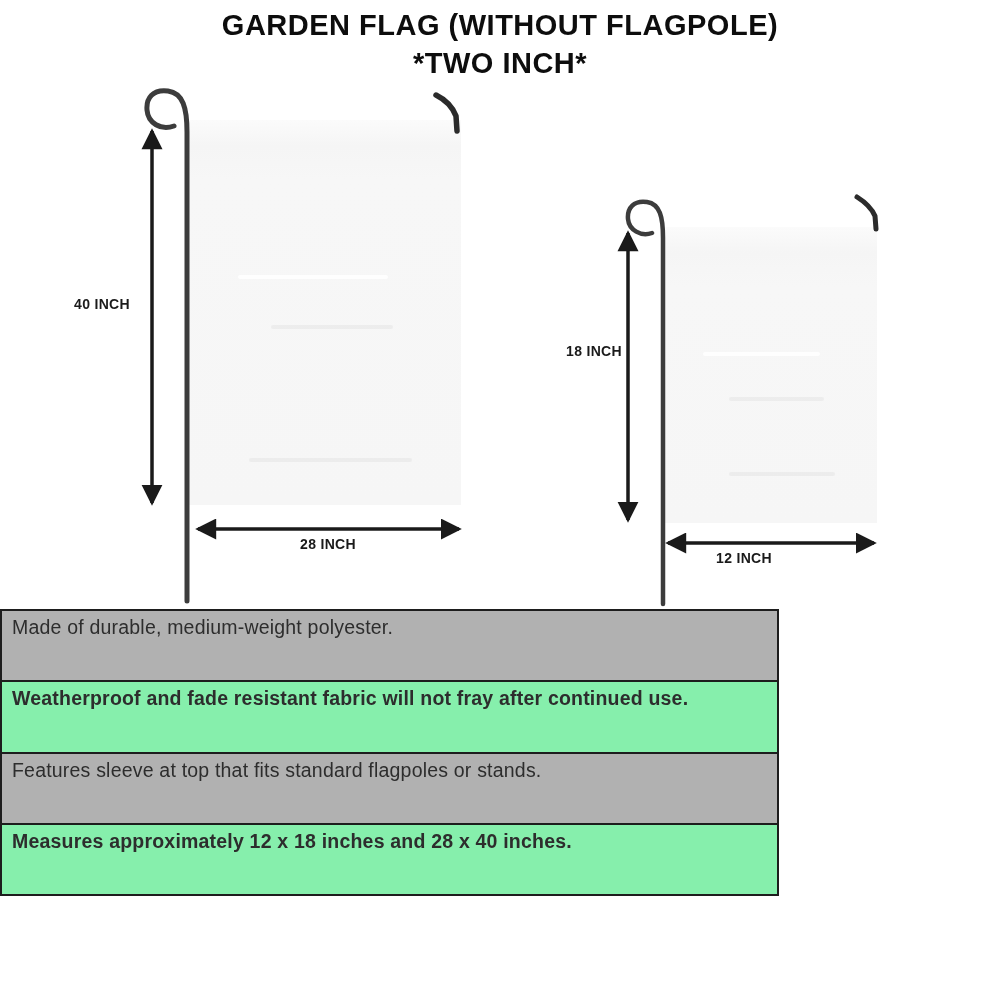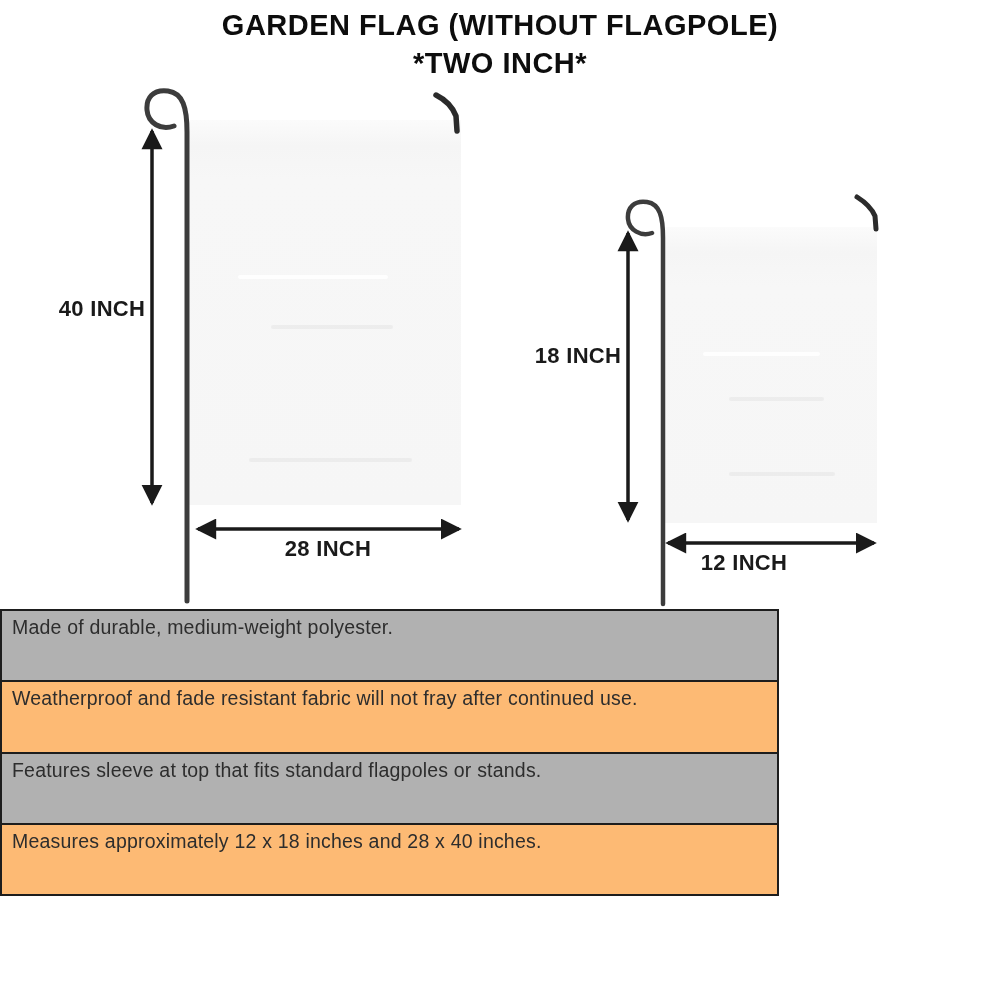--- a/index.html
+++ b/index.html
@@ -27,42 +27,42 @@
     position:absolute;left:18%;width:55%;height:4px;border-radius:3px;
     background:rgba(255,255,255,0.85);
   }
   .flag .wrinkle.w2{left:30%;width:45%;background:rgba(234,234,234,0.8);}
   #flag-large{left:189px;top:120px;width:272px;height:385px;}
   #flag-small{left:665px;top:227px;width:212px;height:296px;}
   
   #overlay{position:absolute;left:0;top:0;width:1000px;height:1000px;pointer-events:none;}
   
   .dim-label{
-    position:absolute;color:#1a1a1a;font-weight:700;font-size:22px;
+    position:absolute;color:#1a1a1a;font-weight:700;font-size:14px;
     text-align:center;letter-spacing:0.3px;white-space:nowrap;
   }
   #label-h-large{left:52px;top:296px;width:100px;}
   #label-w-large{left:268px;top:536px;width:120px;}
-  #label-h-small{left:528px;top:343px;width:100px;}
+  #label-h-small{left:544px;top:343px;width:100px;}
   #label-w-small{left:684px;top:550px;width:120px;}
   
   .features{
     position:absolute;left:0px;top:609px;width:779px;height:287px;
     box-sizing:border-box;border:2px solid #1d1d1d;
     display:flex;flex-direction:column;
   }
   .feature-row{
     flex:1;box-sizing:border-box;
     border-bottom:2px solid #1d1d1d;
     padding:5px 8px 0 10px;
     font-size:19.5px;color:#2d2d2d;letter-spacing:0.2px;
   }
   .feature-row:last-child{border-bottom:none;}
   .feature-row.gray{background:#b1b1b1;}
-  .feature-row.white{background:#fdba74;}
+  .feature-row.white{background:#86efac;font-weight:bold;}
 </style>
 </head>
 <body>
 
 <div id="canvas">
 
   <div class="header">
     <div class="line">GARDEN FLAG (WITHOUT FLAGPOLE)</div>
     <div class="line">*TWO INCH*</div>
   </div>

